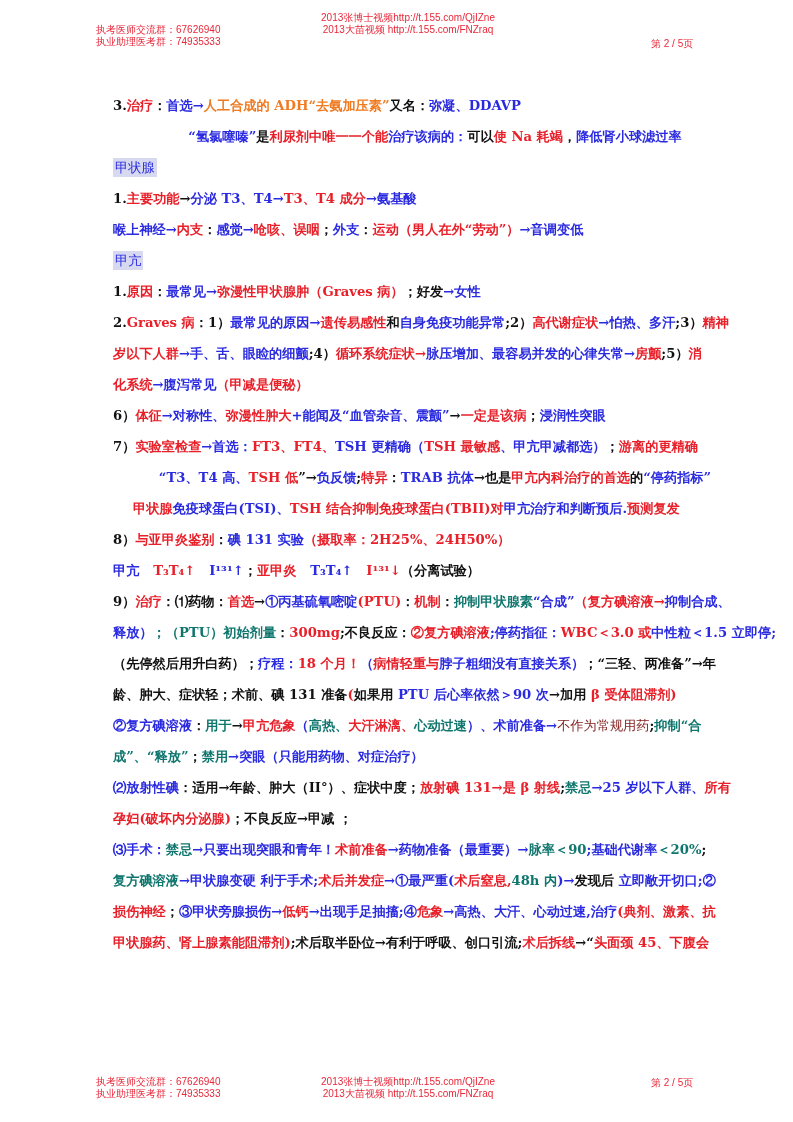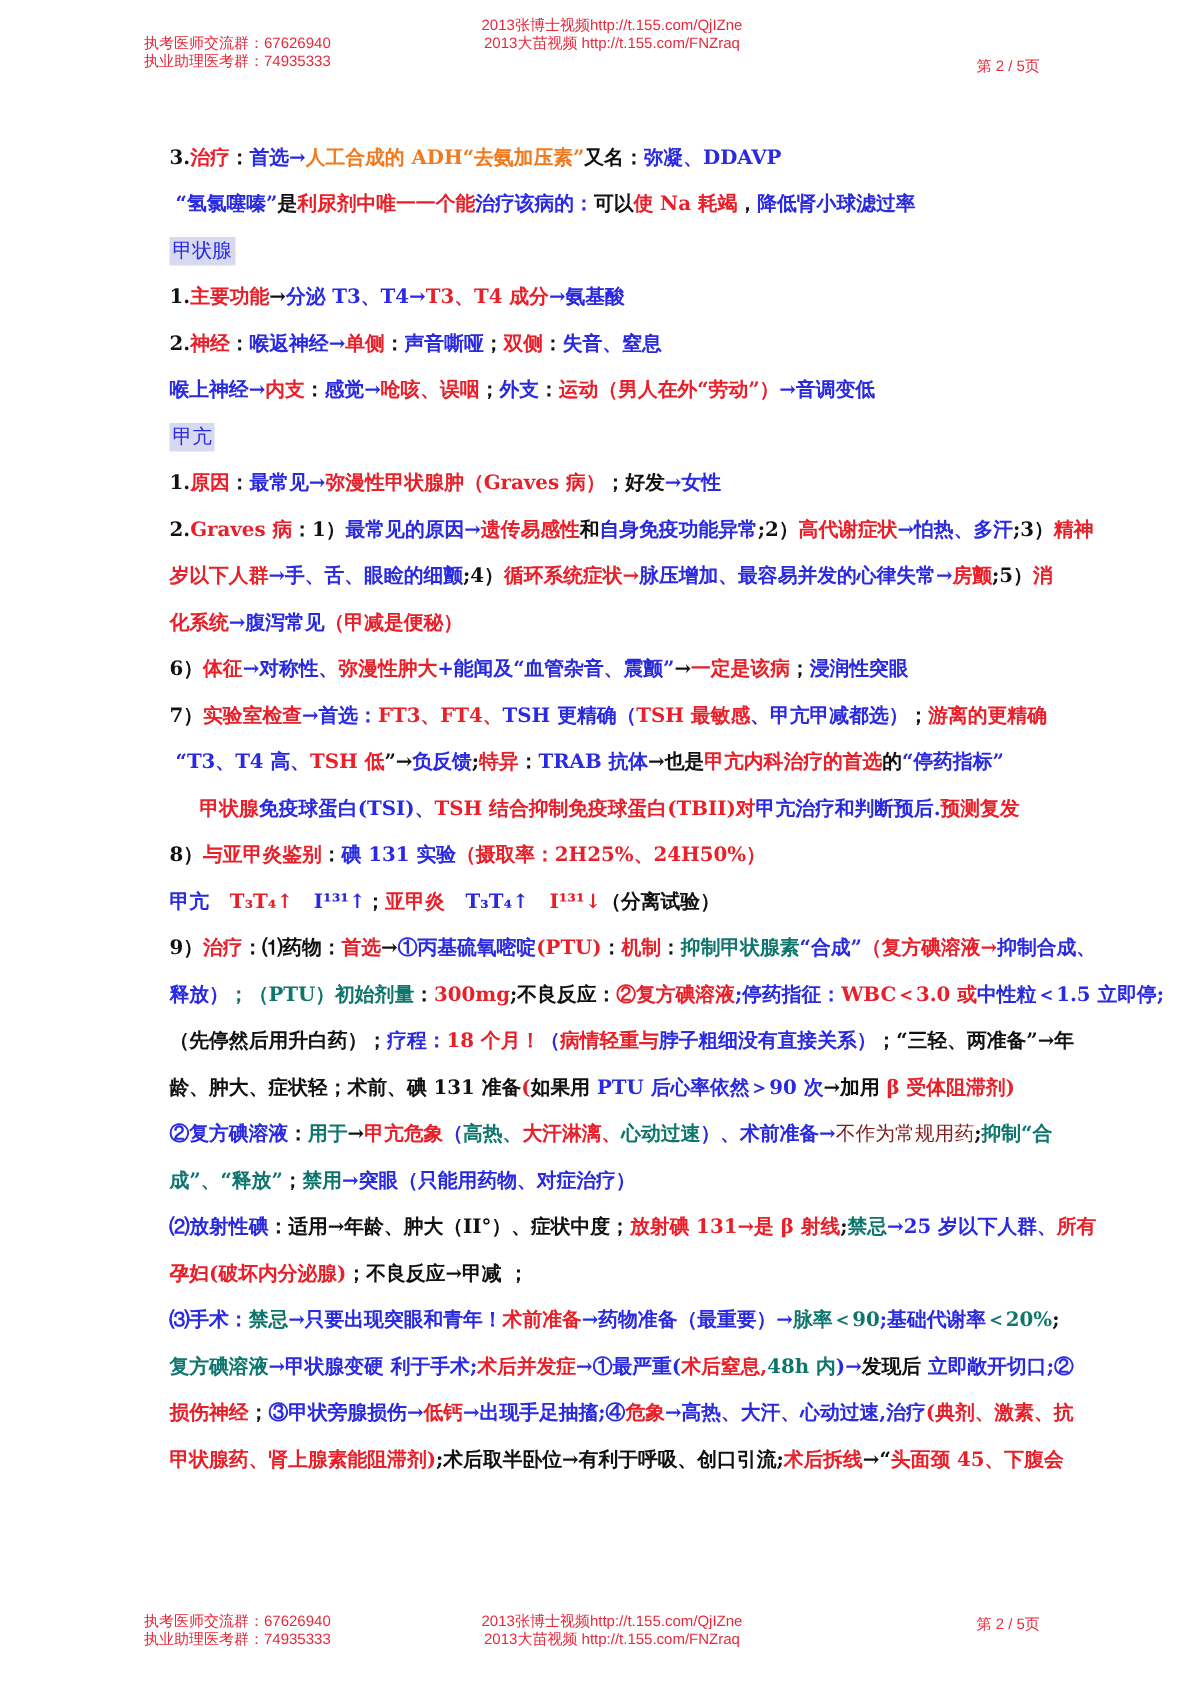--- a/index.html
+++ b/index.html
@@ -13,21 +13,21 @@
   #header { top:10px; }
   #header .left { top:14px; }
   #header .center { top:2px; }
   #header .right { top:27px; }
   #footer { top:1076px; }
   #footer .left { top:0px; }
   #footer .center { top:0px; }
   #footer .right { top:0px; }
   #content { position:absolute; left:84px; top:90px; width:640px;margin-left:29px; }
   .line { font-size:13.2px; font-weight:bold; line-height:31px; height:31px; white-space:nowrap; }
-  .line.indent1 { padding-left:4px; }
+  .line.indent1 { padding-left:4px;text-align:center; }
   .line.indent2 { padding-left:20px; }
   .heading { display:inline-block; background:#d6d9ef; padding:1px 2px; line-height:17px; font-weight:normal; }
   .c-k { color:#111111; }
   .c-r { color:#e8202a; }
   .c-b { color:#2a2ae0; }
   .c-o { color:#f07a20; }
   .c-m { color:#0f766e; }
   .c-lb { color:#7f1d1d; font-weight:normal; }
   .c-hb { color:#2a2ae0; font-weight:normal; }
 </style>
@@ -44,21 +44,20 @@
     <div>2013大苗视频 http://t.155.com/FNZraq</div>
   </div>
   <div class="right">第 2 / 5页</div>
 </div>
 
 <div id="content">
     <div class="line"><span class="c-k">3.</span><span class="c-r">治疗</span><span class="c-k">：</span><span class="c-b">首选→</span><span class="c-o">人工合成的 ADH“去氨加压素”</span><span class="c-k">又名：</span><span class="c-b">弥凝、DDAVP</span></div>
     <div class="line indent1"><span class="c-b">“氢氯噻嗪”</span><span class="c-k">是</span><span class="c-r">利尿剂中唯一一个能</span><span class="c-b">治疗该病的：</span><span class="c-k">可以</span><span class="c-r">使 Na 耗竭</span><span class="c-k">，</span><span class="c-b">降低肾小球滤过率</span></div>
     <div class="line"><span class="heading"><span class="c-hb">甲状腺</span></span></div>
     <div class="line"><span class="c-k">1.</span><span class="c-r">主要功能</span><span class="c-k">→</span><span class="c-b">分泌 T3、T4→</span><span class="c-r">T3、T4 成分</span><span class="c-b">→氨基酸</span></div>
-    <div class="line"><span class="c-k">2.</span><span class="c-r">神经</span><span class="c-k">：</span><span class="c-b">喉返神经→</span><span class="c-r">单侧</span><span class="c-k">：</span><span class="c-b">声音嘶哑</span><span class="c-k">；</span><span class="c-r">双侧</span><span class="c-k">：</span><span class="c-b">失音、窒息</span></div>
     <div class="line"><span class="c-b">喉上神经→</span><span class="c-r">内支</span><span class="c-k">：</span><span class="c-b">感觉→</span><span class="c-r">呛咳、误咽</span><span class="c-k">；</span><span class="c-b">外支</span><span class="c-k">：</span><span class="c-r">运动（男人在外“劳动”）</span><span class="c-b">→音调变低</span></div>
     <div class="line"><span class="heading"><span class="c-hb">甲亢</span></span></div>
     <div class="line"><span class="c-k">1.</span><span class="c-r">原因</span><span class="c-k">：</span><span class="c-b">最常见→</span><span class="c-r">弥漫性甲状腺肿（Graves 病）</span><span class="c-k">；好发</span><span class="c-b">→女性</span></div>
     <div class="line"><span class="c-k">2.</span><span class="c-r">Graves 病</span><span class="c-k">：1）</span><span class="c-b">最常见的原因→</span><span class="c-r">遗传易感性</span><span class="c-k">和</span><span class="c-b">自身免疫功能异常</span><span class="c-k">;2）</span><span class="c-r">高代谢症状</span><span class="c-b">→怕热、多汗</span><span class="c-k">;3）</span><span class="c-r">精神</span></div>
     <div class="line"><span class="c-r">岁以下人群</span><span class="c-b">→手、舌、眼睑的细颤</span><span class="c-k">;4）</span><span class="c-r">循环系统症状→</span><span class="c-b">脉压增加、最容易并发的心律失常→</span><span class="c-r">房颤</span><span class="c-k">;5）</span><span class="c-r">消</span></div>
     <div class="line"><span class="c-r">化系统</span><span class="c-b">→腹泻常见</span><span class="c-r">（甲减是便秘）</span></div>
     <div class="line"><span class="c-k">6）</span><span class="c-r">体征</span><span class="c-b">→对称性、</span><span class="c-r">弥漫性肿大</span><span class="c-b">+能闻及“血管杂音、震颤”</span><span class="c-k">→</span><span class="c-r">一定是该病</span><span class="c-k">；</span><span class="c-b">浸润性突眼</span></div>
     <div class="line"><span class="c-k">7）</span><span class="c-r">实验室检查</span><span class="c-b">→首选：</span><span class="c-r">FT3、FT4、</span><span class="c-b">TSH 更精确（</span><span class="c-r">TSH 最敏感</span><span class="c-b">、甲亢甲减都选）</span><span class="c-k">；</span><span class="c-r">游离的更精确</span></div>
     <div class="line indent1"><span class="c-b">“T3、T4 高、</span><span class="c-r">TSH 低</span><span class="c-k">”→</span><span class="c-b">负反馈</span><span class="c-k">;</span><span class="c-r">特异</span><span class="c-k">：</span><span class="c-b">TRAB 抗体</span><span class="c-k">→也是</span><span class="c-r">甲亢内科治疗的首选</span><span class="c-k">的</span><span class="c-b">“停药指标”</span></div>
     <div class="line indent2"><span class="c-r">甲状腺</span><span class="c-b">免疫球蛋白(TSI)、</span><span class="c-r">TSH 结合抑制免疫球蛋白(TBII)对</span><span class="c-b">甲亢治疗和判断预后.</span><span class="c-r">预测复发</span></div>

